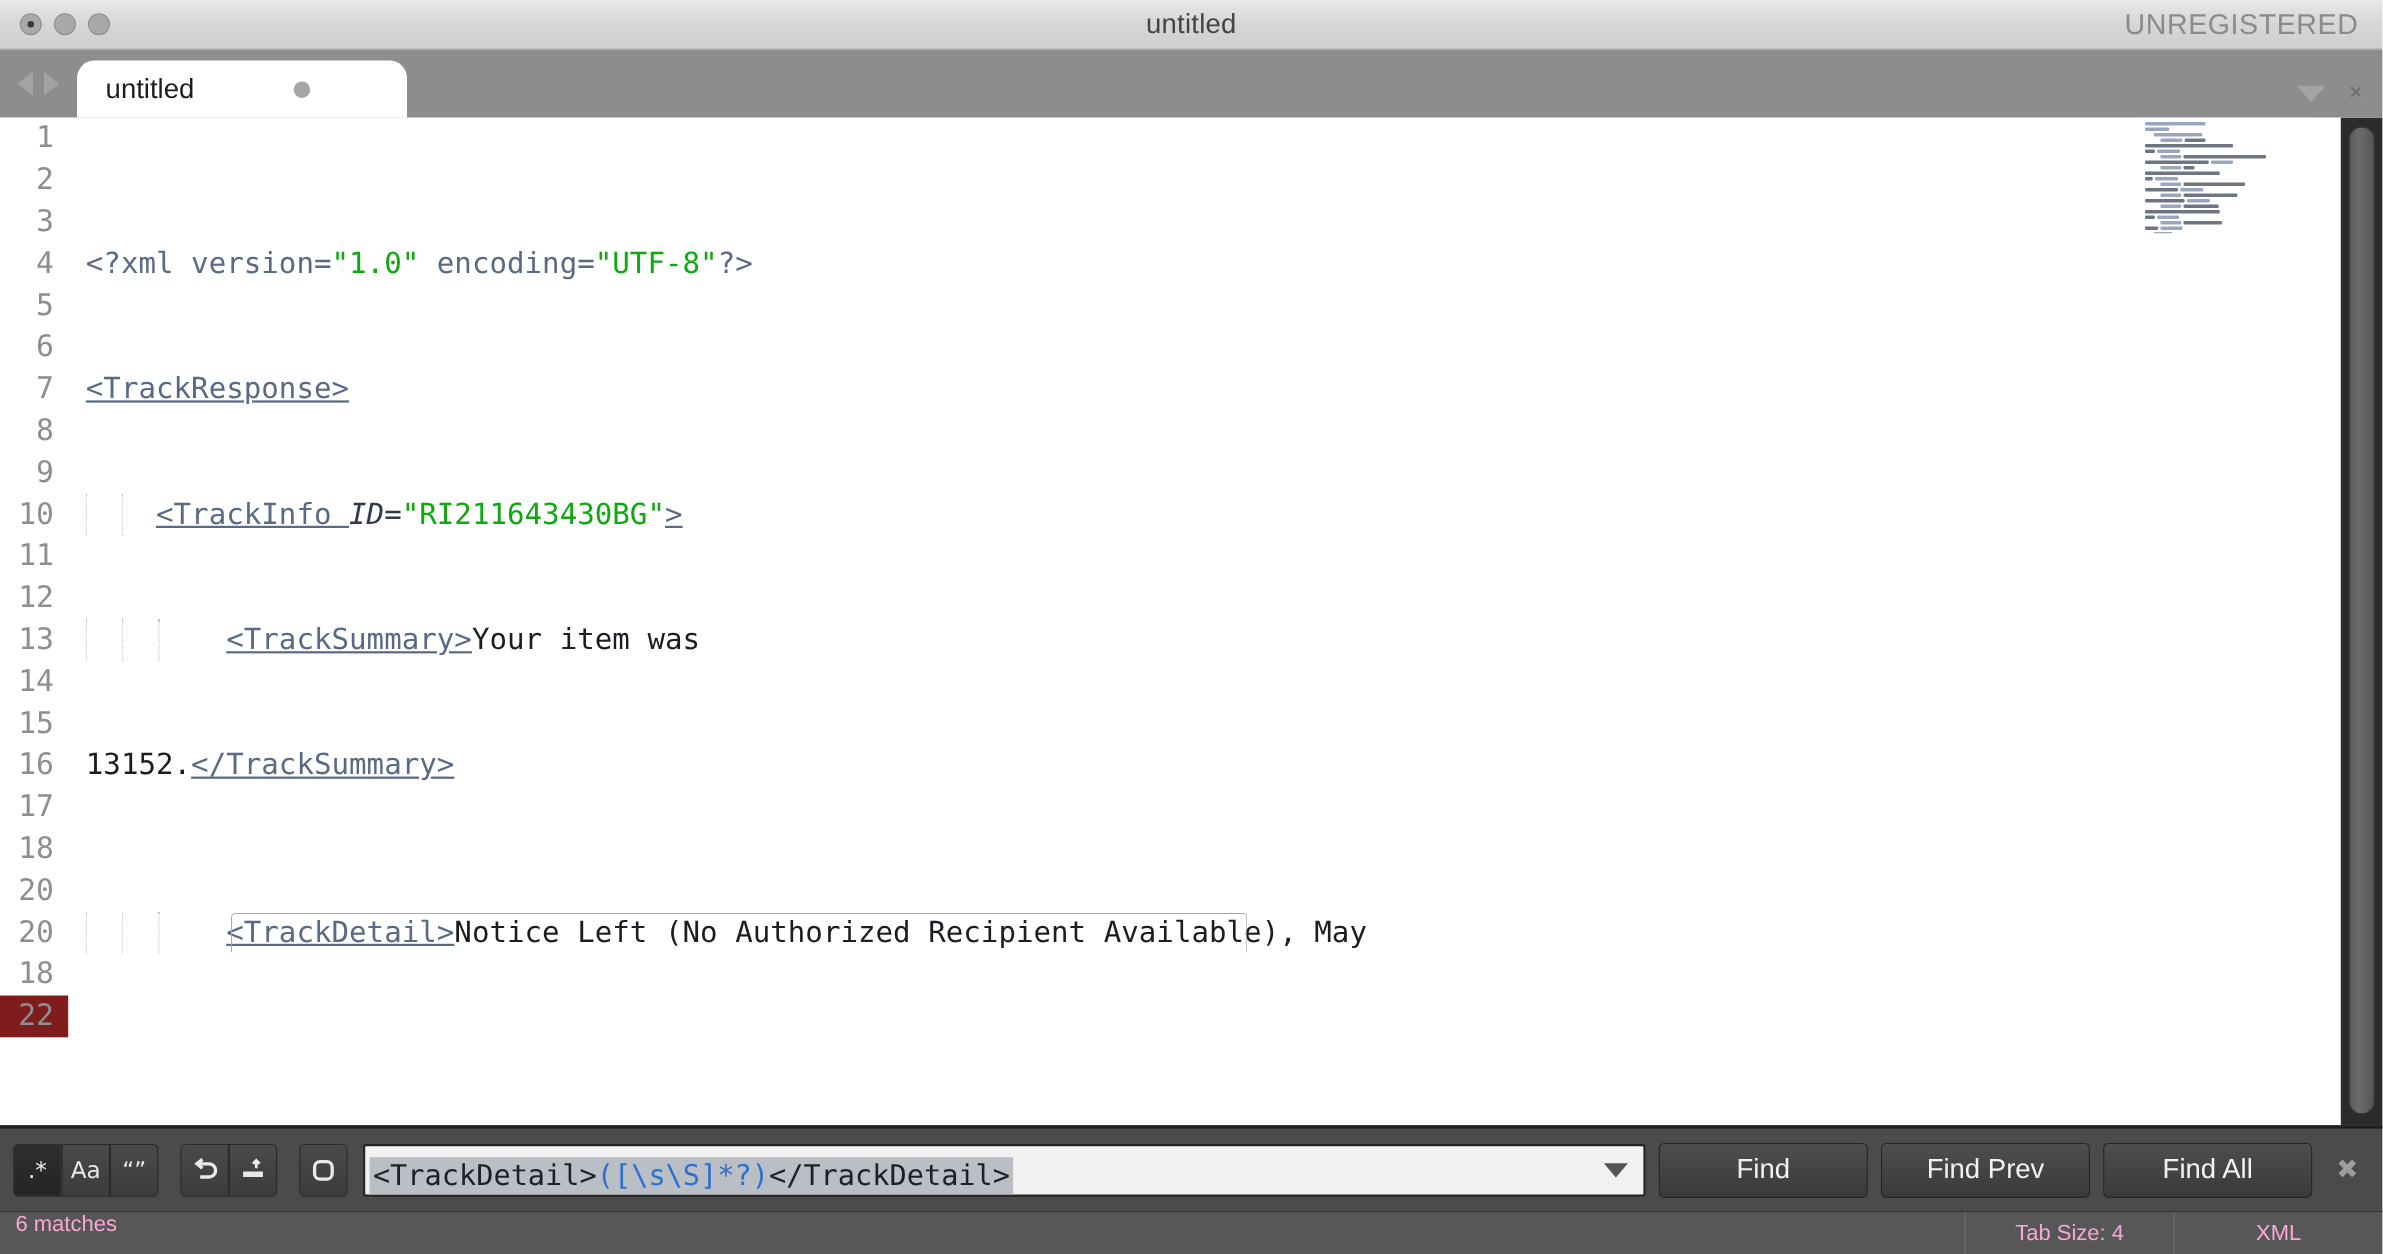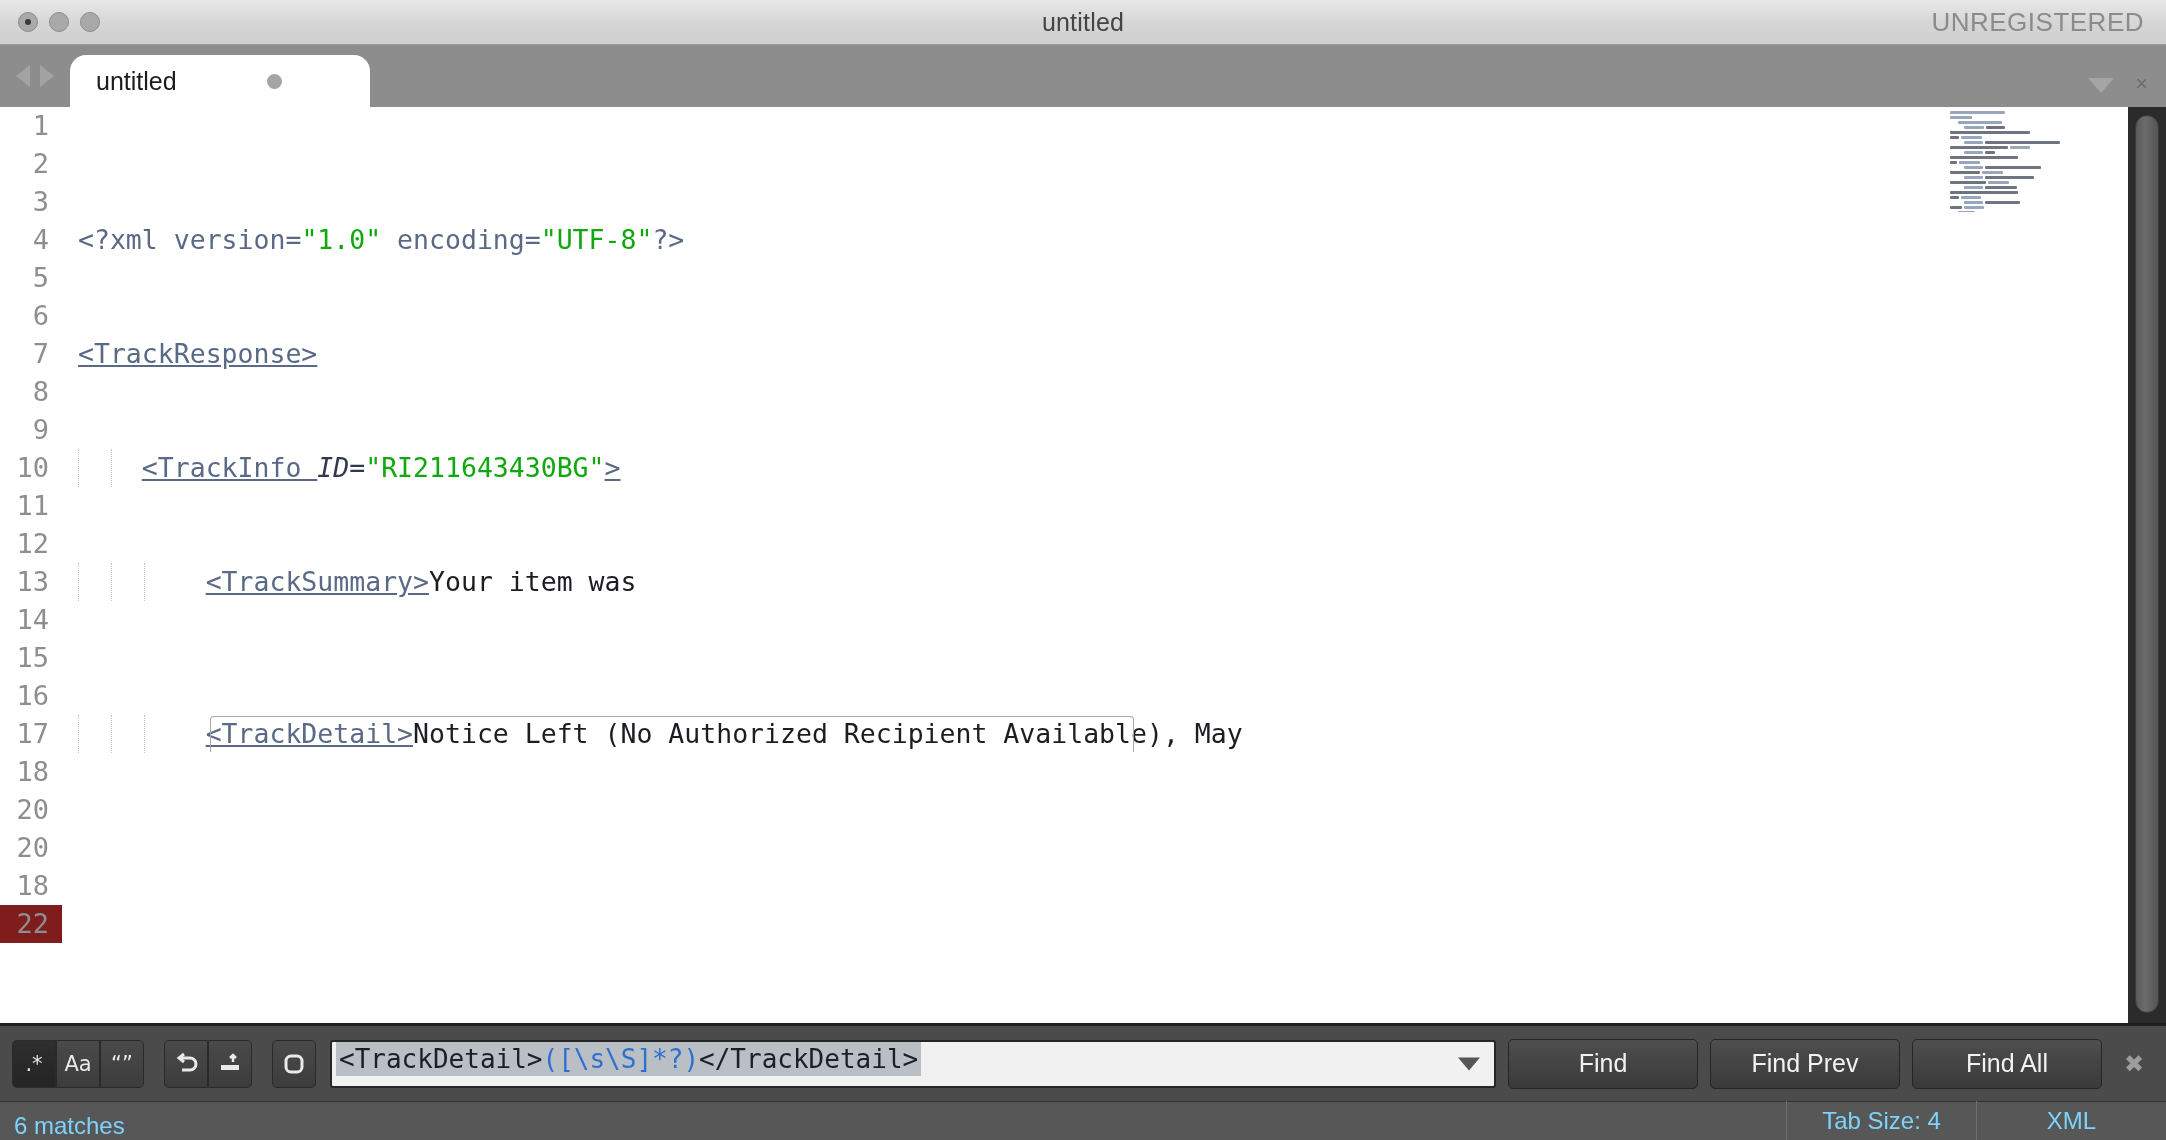--- a/index.html
+++ b/index.html
@@ -177,21 +177,21 @@
   .optbtn svg { display: block; }
 
   .findfield {
     position: relative;
     flex: 1;
     height: 48px;
     margin: 0 12px 0 14px;
     background: #f1f1f1;
     border: 2px solid #262626;
     border-radius: 3px;
-    display: flex; align-items: flex-start;
+    display: flex; align-items: flex-end;
     padding: 0 4px;
     overflow: hidden;
   }
   .findtext {
     font-family: "DejaVu Sans Mono", monospace;
     font-size: 26px;
     color: #1d1f24;
     background: #b9bfc4;
     padding: 2px 3px;
     white-space: pre;
@@ -216,22 +216,22 @@
     width: 40px; height: 50px; margin-right: 6px;
     color: #9d9d9d; font-size: 24px;
     display: flex; align-items: center; justify-content: center;
   }
 
   
   .statusbar {
     position: absolute; left: 0; top: 1101px; width: 2166px; height: 39px;
     background: #575757;
     border-top: 1px solid #333;
-    display: flex; align-items: flex-end;
-    color: #7dd3fc; font-size: 24px;
+    display: flex; align-items: flex-start;
+    color: #f9a8d4; font-size: 20px;
   }
   .st-matches { padding-left: 14px; flex: 1; }
   .st-cell {
     height: 39px; display: flex; align-items: center; justify-content: center;
     border-left: 1px solid #6e6e6e;
   }
   .st-tab { width: 190px; }
   .st-lang { width: 190px; }
 </style>
 </head>
@@ -288,20 +288,21 @@
         <div class="gutter-line">18</div>
         <div class="gutter-line current">22</div>
       </div>
 
     <div class="code" id="code">
       
       <div class="row"><span class="pm">&lt;?xml version=</span><span class="val">"1.0"</span><span class="pm"> encoding=</span><span class="val">"UTF-8"</span><span class="pm">?&gt;</span></div>
       <div class="row"><span class="tag">&lt;TrackResponse&gt;</span></div>
       <div class="row"><span class="iguide" style="left:0px"></span><span class="iguide" style="left:33px"></span><span class="txt">    </span><span class="tag">&lt;TrackInfo </span><span class="attr">ID=</span><span class="val">"RI211643430BG"</span><span class="tag">&gt;</span></div>
       <div class="row"><span class="iguide" style="left:0px"></span><span class="iguide" style="left:33px"></span><span class="iguide" style="left:66px"></span><span class="txt">        </span><span class="tag">&lt;TrackSummary&gt;</span><span class="txt">Your item was</span></div>
+      <div class="row"><span class="txt">13152.</span><span class="tag">&lt;/TrackSummary&gt;</span></div>
 
       <div class="row"><span class="iguide" style="left:0px"></span><span class="iguide" style="left:33px"></span><span class="iguide" style="left:66px"></span><span class="txt">        </span><span class="mbox" style="left:132px;width:924px;border-bottom:none;border-bottom-left-radius:0;border-bottom-right-radius:0"></span><span class="tag">&lt;TrackDetail&gt;</span><span class="txt">Notice Left (No Authorized Recipient Available), May</span></div>
       
 
       
       
       
 
       
       

